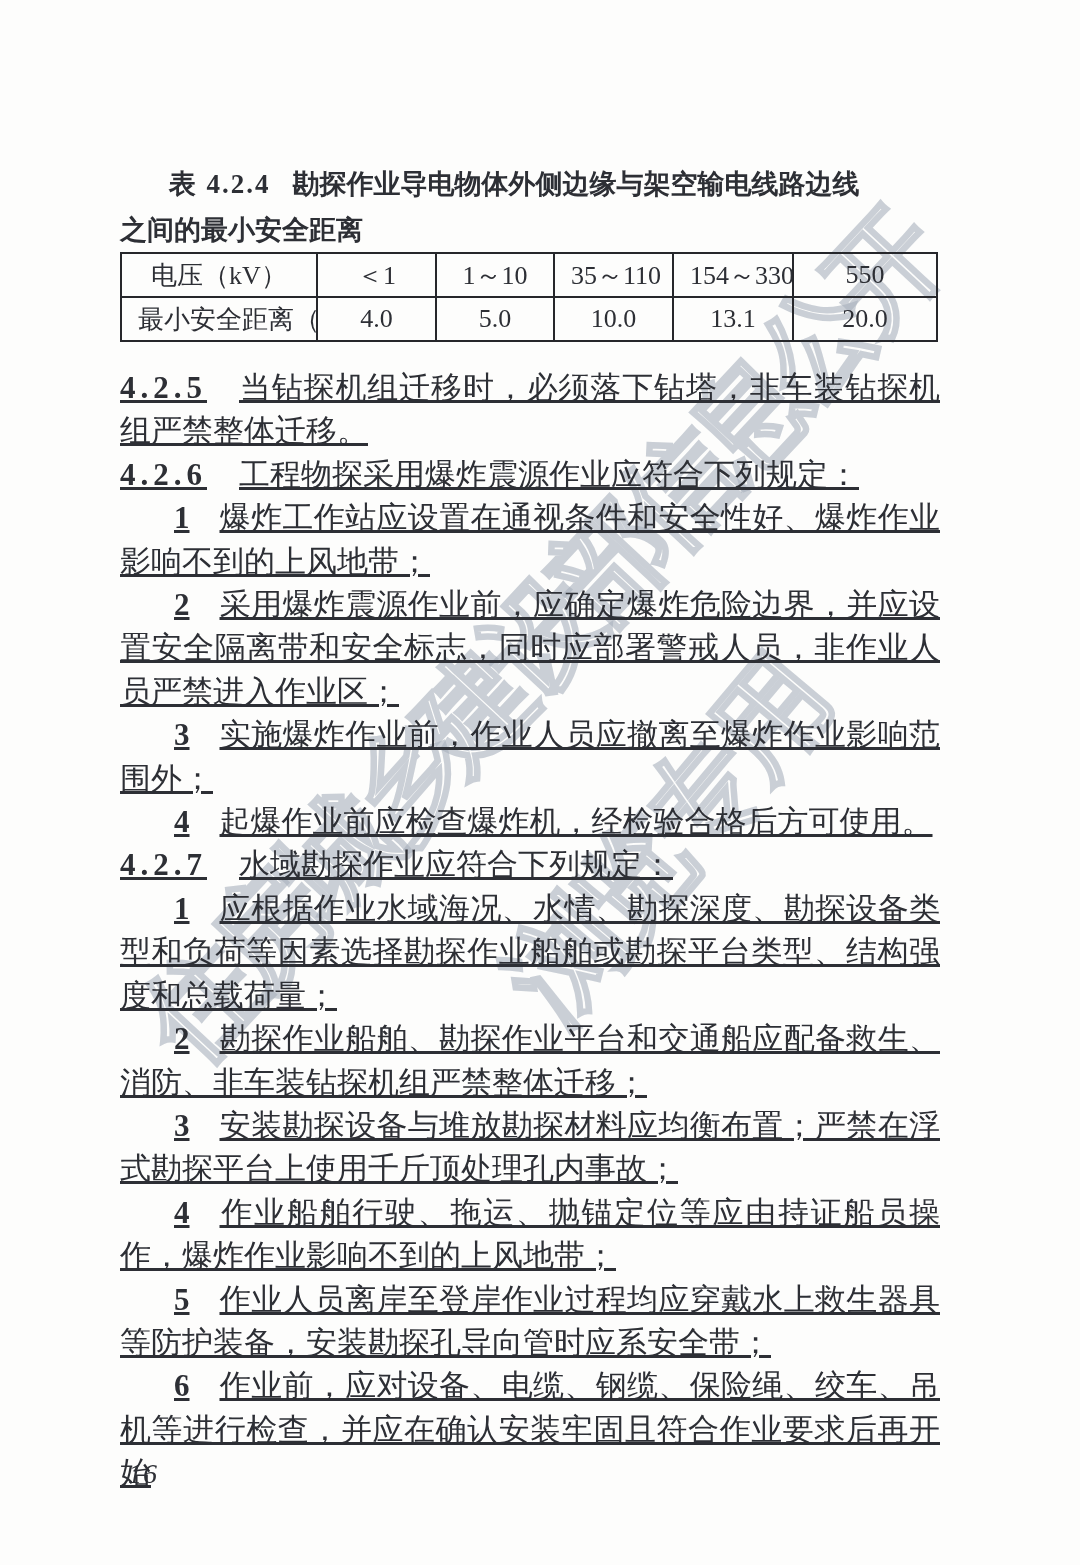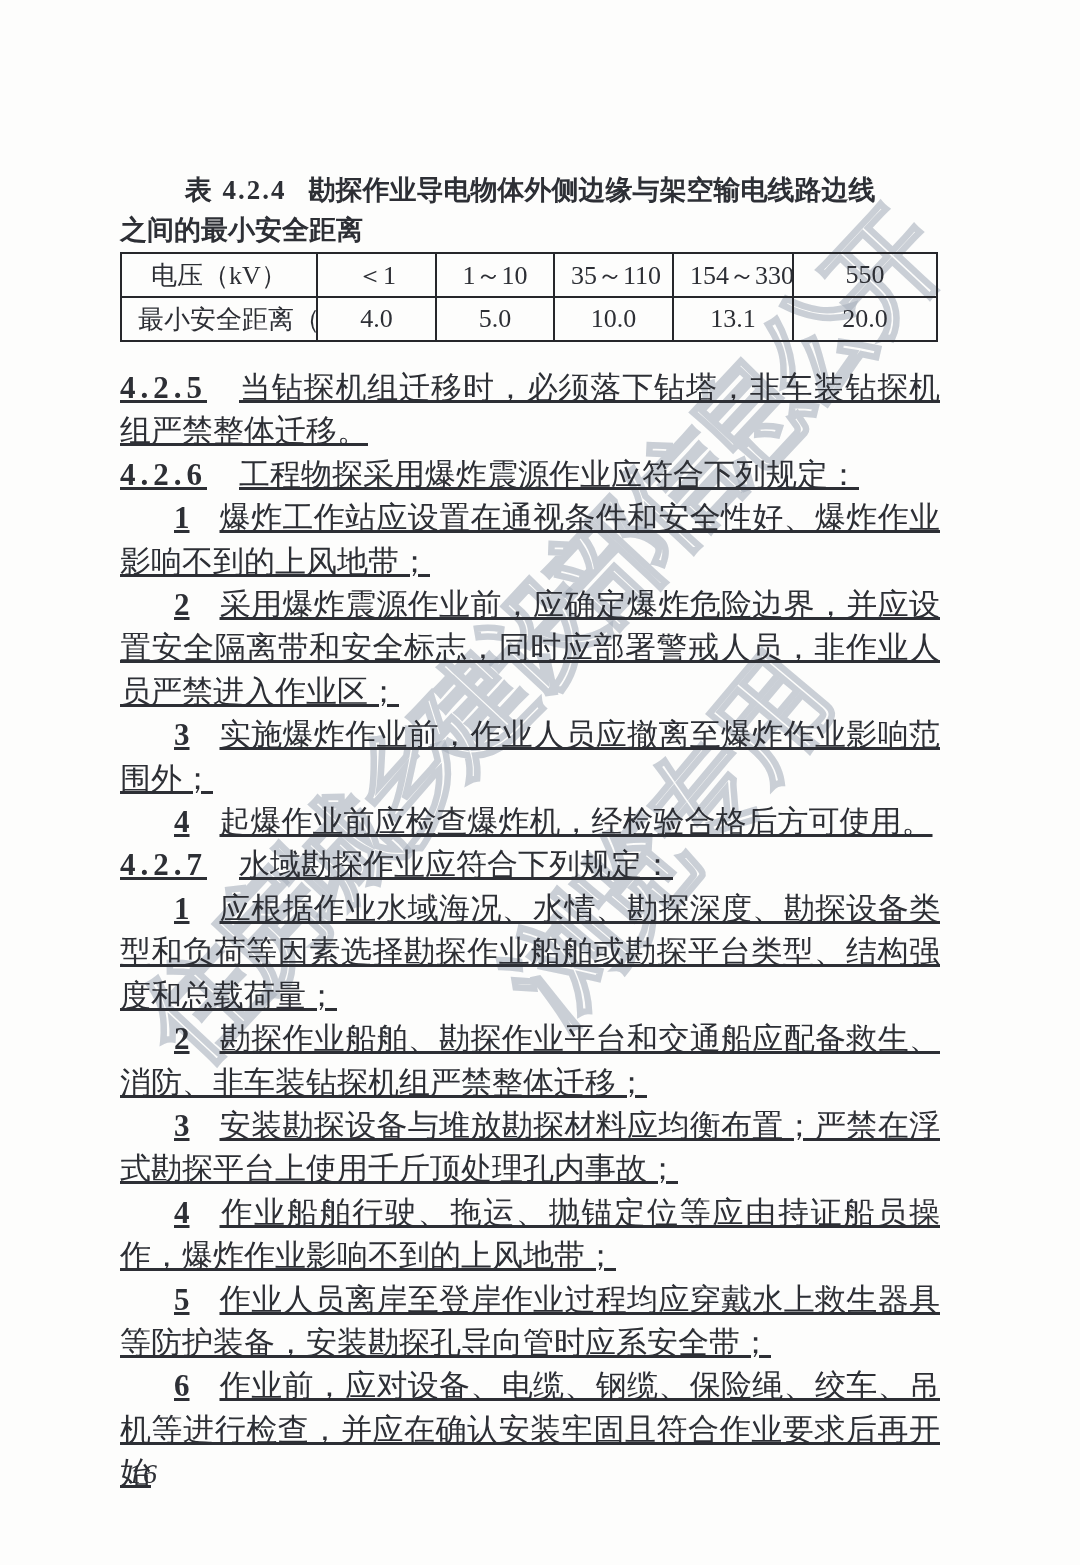--- a/index.html
+++ b/index.html
@@ -33,21 +33,21 @@
     transform:translate(-50%,-50%) rotate(-47deg);
   }
   .wm2 {
     left:668px; top:840px;
     font-size:112px; letter-spacing:-6px;
     transform:translate(-50%,-50%) rotate(-50deg);
   }
   
   .content { position:absolute; left:0; top:0; width:100%; height:100%; z-index:1; }
 
-  .caption { position:absolute; left:120px; top:168px; width:820px; text-align:center; font-weight:bold; font-size:27px; line-height:32px;margin-top:6px; }
+  .caption { position:absolute; left:104px; top:168px; width:820px; text-align:center; font-weight:bold; font-size:27px; line-height:32px; }
   .caption .cap-label { letter-spacing:2px; margin-right:22px; }
   .caption-line2 { position:absolute; left:120px; top:214px; width:820px; text-align:left; font-weight:bold; font-size:27px; line-height:32px; }
 
   table.safety {
     position:absolute; left:120px; top:252px;
     width:816px;
     border-collapse:collapse;
     table-layout:fixed;
   }
   table.safety td {

